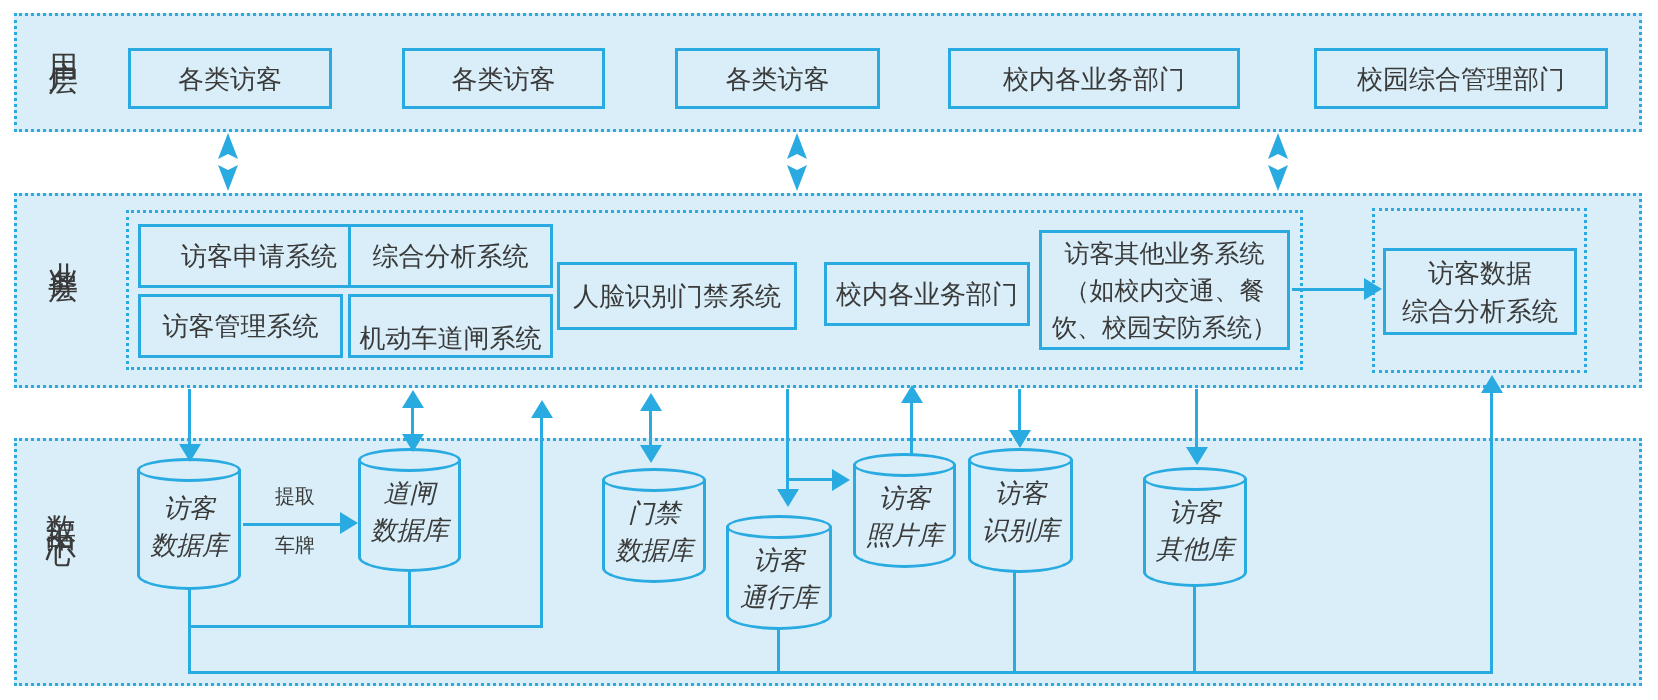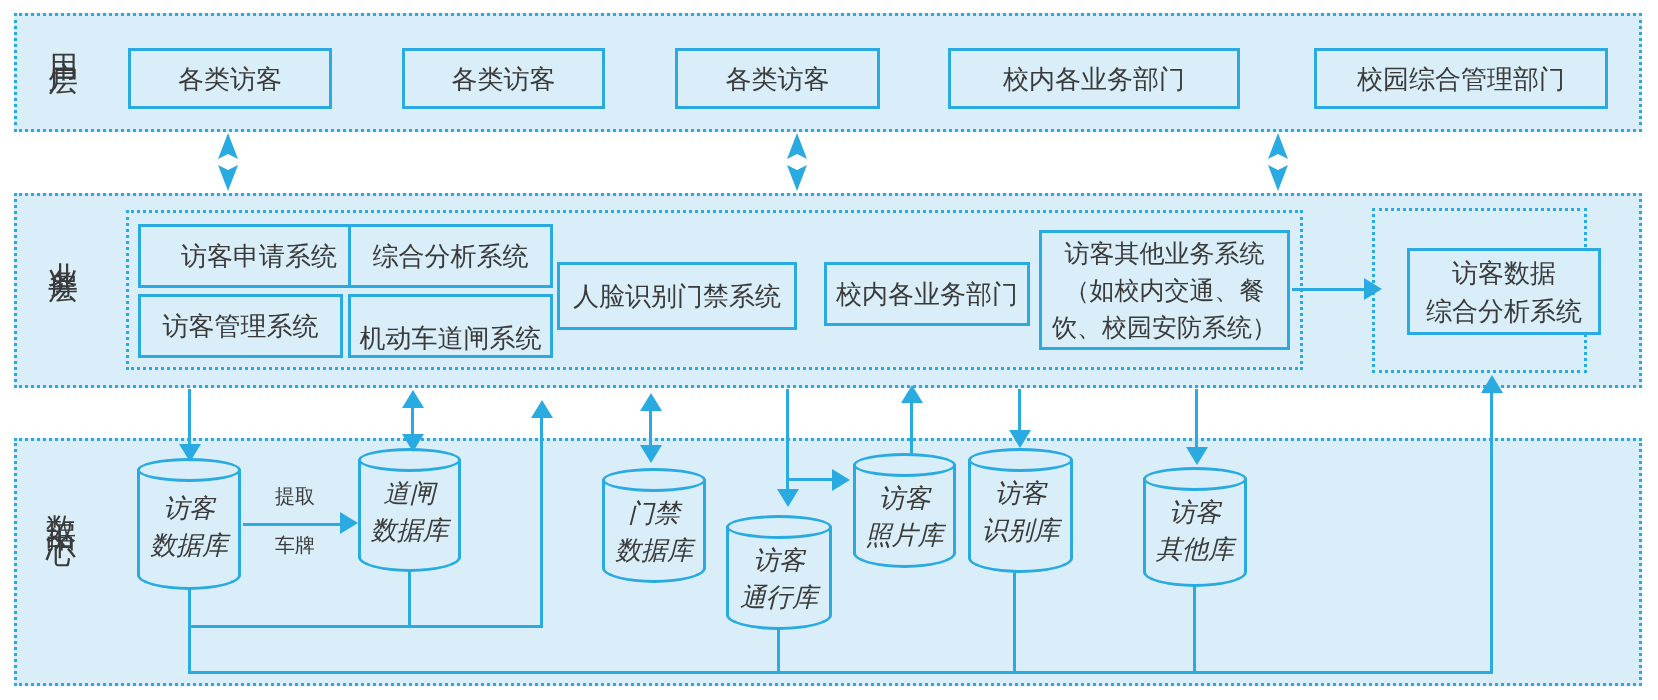--- a/index.html
+++ b/index.html
@@ -94,21 +94,21 @@
     <span>人脸识别门禁系统</span>
   </div>
 <div class="bx" style="left:824px;top:262px;width:206px;height:64px;">
     <span>校内各业务部门</span>
   </div>
 <div class="bx multi" style="left:1039px;top:230px;width:251px;height:120px;">
   <div>访客其他业务系统</div>
   <div>（如校内交通、餐</div>
   <div>饮、校园安防系统）</div>
 </div>
-<div class="bx multi" style="left:1383px;top:248px;width:194px;height:87px;font-size:26px;line-height:38px;margin-left:24px;">
+<div class="bx multi" style="left:1383px;top:248px;width:194px;height:87px;font-size:26px;line-height:38px;">
   <div>访客数据</div>
   <div>综合分析系统</div>
 </div>
 
 <div class="cyl" style="left:137px;top:458px;width:104px;height:132px;">
   <div class="cyl-body"></div>
   <div class="cyl-top"></div>
   <div class="cyl-text" style="top:32px;">
       <div>访客</div>
       <div>数据库</div>

